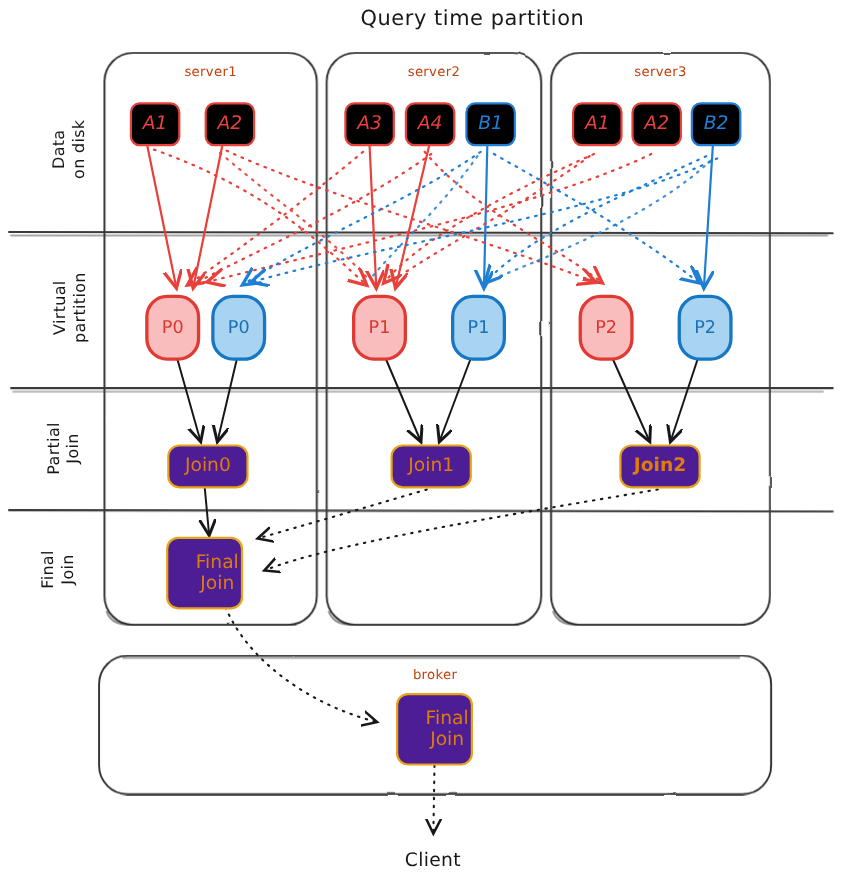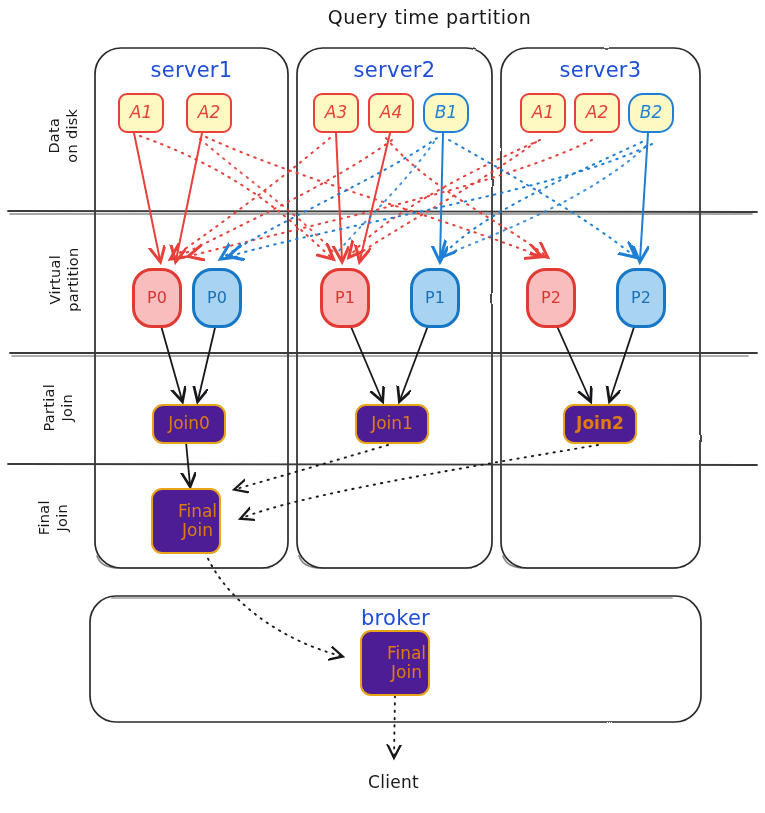--- a/index.html
+++ b/index.html
@@ -12,21 +12,21 @@
   .stage{position:absolute;left:0;top:0;width:765px;height:813px;}
   svg.layer{position:absolute;left:0;top:0;width:765px;height:813px;overflow:visible;}
   svg.arrows{pointer-events:none;}
 
   
   .title{
     position:absolute;width:100%;text-align:center;top:6px;
     font-size:19px;letter-spacing:.5px;color:#18181a;padding-left:47px;
   }
   .server-label{
-    position:absolute;text-align:center;font-size:21px;color:#1d4ed8;
+    position:absolute;text-align:center;font-size:12px;color:#c2410c;
     letter-spacing:.3px;
   }
   .row-label{
     position:absolute;font-size:14.5px;color:#18181a;line-height:1.22;
     text-align:center;letter-spacing:.3px;
     transform-origin:50% 50%;
     transform:rotate(-90deg);
     white-space:pre-line;
   }
   .client-label{
@@ -36,24 +36,24 @@
   }
 
   
   .node{
     position:absolute;display:flex;align-items:center;justify-content:center;
     text-align:center;box-sizing:border-box;line-height:1.12;
     border-style:solid;
   }
   .node.data{
     width:46px;height:40px;border-radius:9px;border-width:2px;
-    font-size:17px;font-style:italic;background:#fef9c3;
+    font-size:17px;font-style:italic;background:#000000;
   }
   .node.data.red{border-color:#e8403a;color:#e8403a;}
-  .node.data.blue{border-color:#1f7fd4;color:#1f7fd4;border-radius:15px;}
+  .node.data.blue{border-color:#1f7fd4;color:#1f7fd4;}
 
   .node.vp{
     width:50px;height:60px;border-radius:20px;border-width:3px;font-size:16px;
   }
   .node.vp.red{border-color:#e03a33;background:#f9bdbd;color:#d8362f;}
   .node.vp.blue{border-color:#1677c4;background:#a8d4f2;color:#1a6fb5;}
 
   .node.join{
     border-radius:11px;border-width:2.5px;
     border-color:#e8a317;background:#4c1d95;color:#e07b10;

